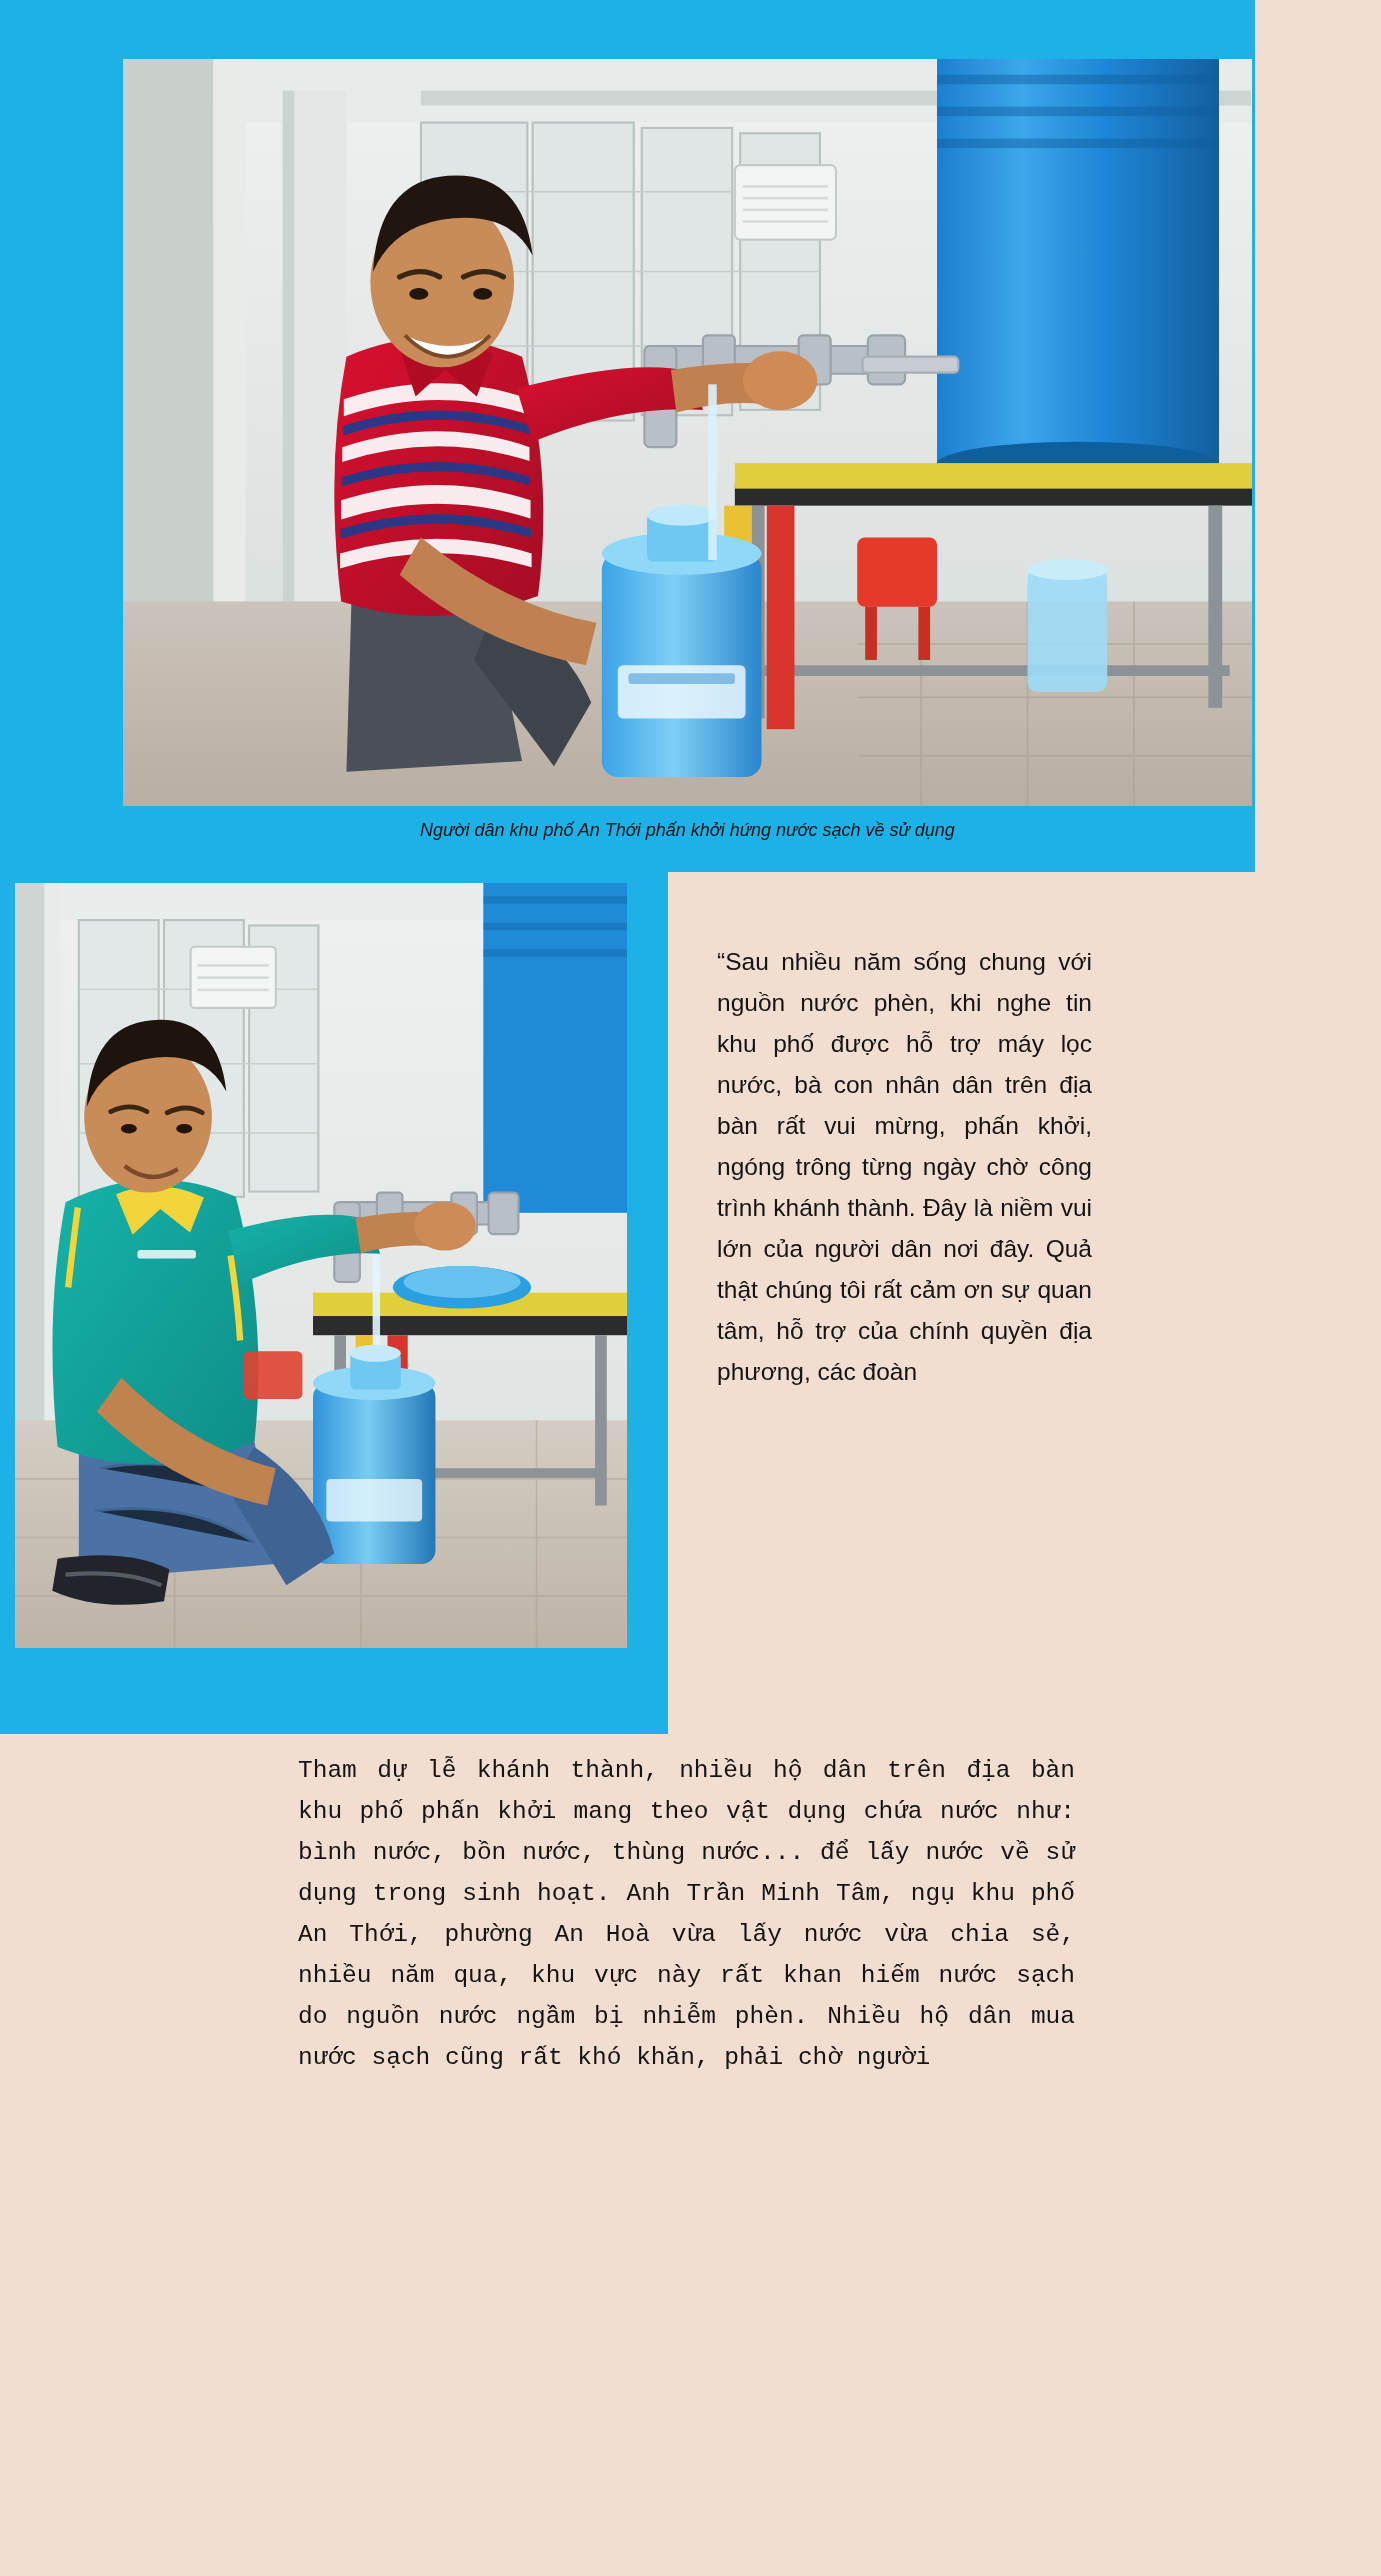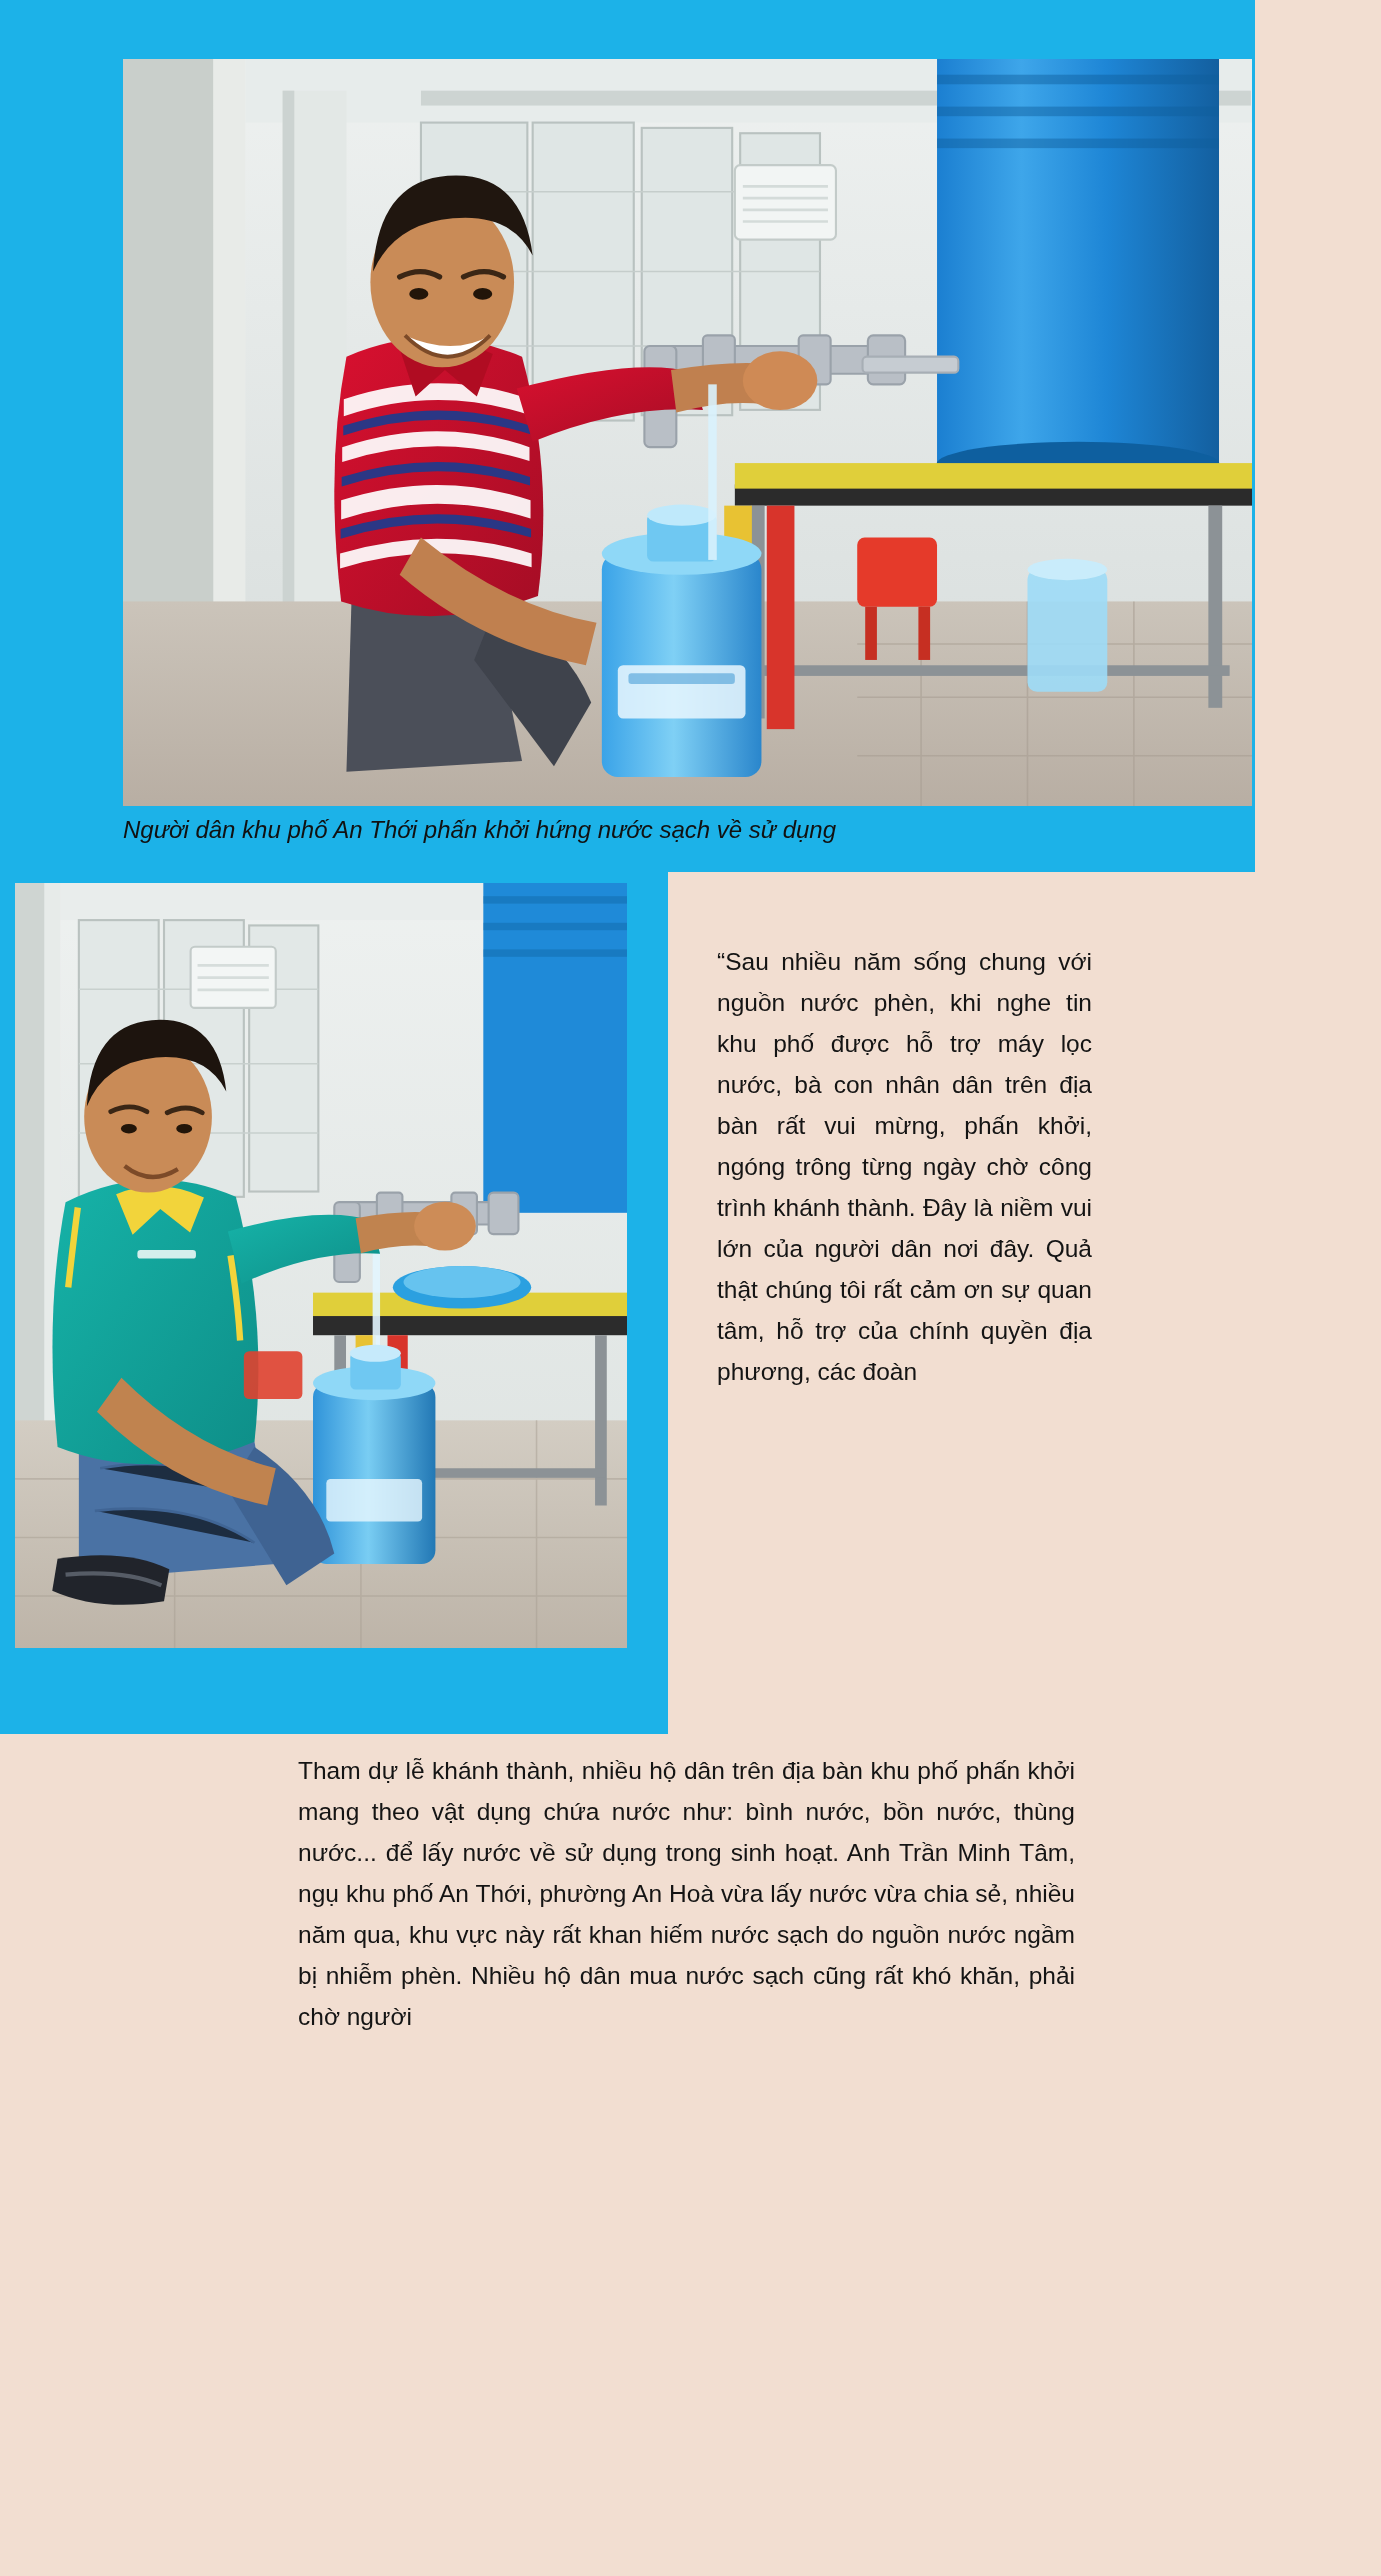--- a/index.html
+++ b/index.html
@@ -44,22 +44,22 @@
     background: #cfd7da;
   }
   .caption1 {
     position: absolute;
     left: 123px;
     top: 814px;
     width: 1129px;
     height: 32px;
     color: #111;
     font-style: italic;
-    font-size: 24px;
-    text-align: left;
+    font-size: 18px;
+    text-align: center;
     line-height: 32px;
     white-space: nowrap;
   }
 
   
   .band-second {
     position: absolute;
     left: 0;
     top: 872px;
     width: 668px;
@@ -98,21 +98,21 @@
     width: 777px;
     font-size: 24.5px;
     line-height: 41px;
     color: #141414;
     text-align: justify;
     text-justify: inter-word;
   }
   .body-wide p {
     margin: 0 0 33px 0;
   }
-  .body-wide p:last-child { margin-bottom: 0; }
+  .body-wide p:last-child { margin-bottom: 0; font-family: Liberation Mono, monospace; }
 
   
   .photo-svg { display: block; width: 100%; height: 100%; }
 </style>
 </head>
 <body>
 
 <div class="band-top"></div>
 <div class="band-top-inner-left"></div>
 

